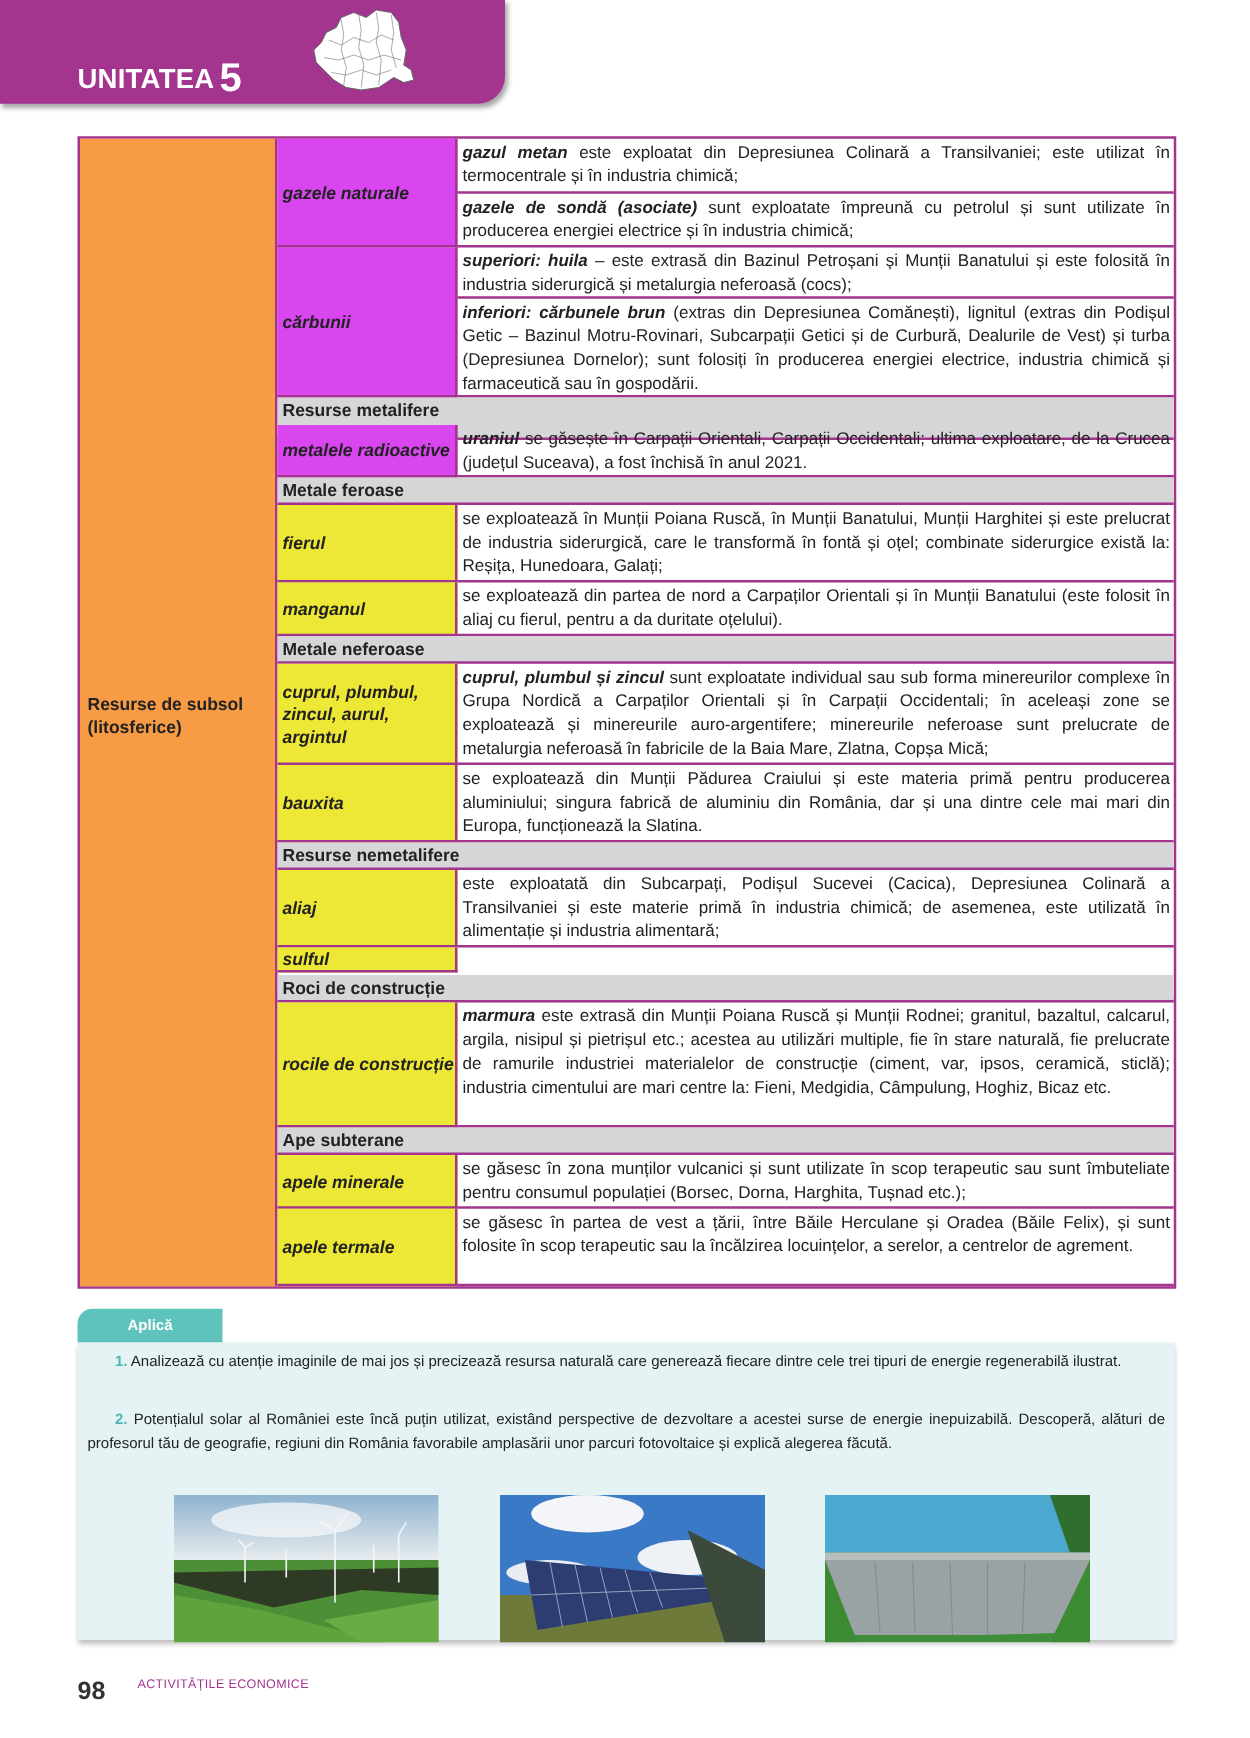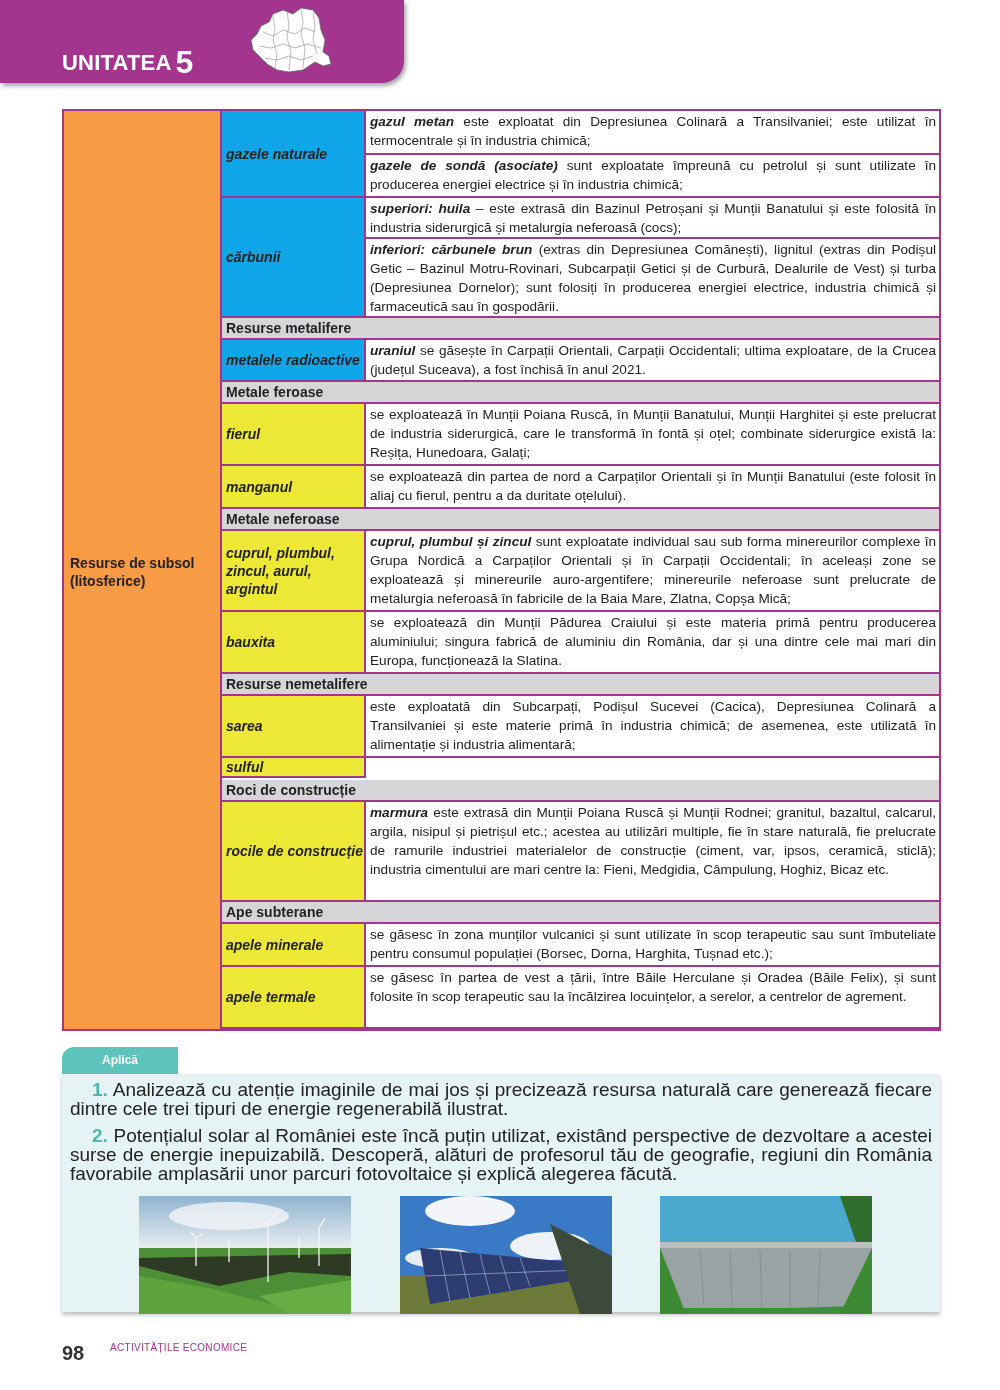--- a/index.html
+++ b/index.html
@@ -29,21 +29,21 @@
     position: absolute; left: 0; top: 0; width: 158px; height: 100%;
     background: #f79b45; border-right: 2px solid #a4358f;
   }
   .left-col .label {
     position: absolute; left: 6px; top: 443px; width: 150px;
     font-weight: bold; font-size: 14px; line-height: 18px; color: #222;
   }
   .rows { position: absolute; left: 158px; top: 0; right: 0; bottom: 0; }
   .row { position: absolute; left: 0; right: 0; display: flex; }
   .cat {
-    width: 144px; flex: none; background: #0ea5e9; border-right: 2px solid #a4358f;
+    width: 144px; flex: none; background: #d946ef; border-right: 2px solid #a4358f;
     border-bottom: 2px solid #a4358f;
     display: flex; align-items: center; padding-left: 4px;
     font-style: italic; font-weight: bold; font-size: 14px; line-height: 18px; color: #222;
   }
   .cat.yellow { background: #ede736; }
   .descs { flex: 1; display: flex; flex-direction: column; }
   .desc {
     flex: 1; padding: 1px 3px 0 4px; border-bottom: 2px solid #a4358f;
     font-size: 13.6px; line-height: 19px; text-align: justify; color: #222;
   }
@@ -57,21 +57,21 @@
   
   .aplica-tab {
     position: absolute; left: 62px; top: 1047px; width: 116px; height: 27px;
     background: #5fc3bd; border-top-left-radius: 12px;
     color: #fff; font-weight: bold; font-size: 12px; text-align: center; line-height: 27px;
   }
   .aplica-box {
     position: absolute; left: 62px; top: 1074px; width: 878px; height: 238px;
     background: #e6f3f4; box-shadow: 0 3px 4px rgba(0,0,0,0.25);
   }
-  .aplica-item { position: absolute; left: 8px; right: 8px; font-size: 19px; line-height: 19px; text-align: justify; text-indent: 22px; color: #222; }
+  .aplica-item { position: absolute; left: 8px; right: 8px; font-size: 12px; line-height: 19px; text-align: justify; text-indent: 22px; color: #222; }
   .aplica-item .n { color: #4fb7b0; font-weight: bold; }
   .photo { position: absolute; top: 1196px; width: 212px; height: 118px; overflow: hidden; }
 
   
   .footer-num { position: absolute; left: 62px; top: 1342px; font-weight: bold; font-size: 20px; color: #333; }
   .footer-title { position: absolute; left: 110px; top: 1342px; font-size: 10px; color: #a4358f; letter-spacing: 0.3px; }
 </style>
 </head>
 <body>
 
@@ -105,21 +105,21 @@
           <div class="desc"><b>gazele de sondă (asociate)</b><span> sunt exploatate împreună cu petrolul și sunt utilizate în producerea energiei electrice și în industria chimică;</span></div>
         </div>
       </div>
       <div class="row" style="top: 87px; height: 120px;">
         <div class="cat">cărbunii</div>
         <div class="descs">
           <div class="desc"><b>superiori: huila</b><span> – este extrasă din Bazinul Petroșani și Munții Banatului și este folosită în industria siderurgică și metalurgia neferoasă (cocs);</span></div>
           <div class="desc"><b>inferiori: cărbunele brun</b><span> (extras din Depresiunea Comănești), lignitul (extras din Podișul Getic – Bazinul Motru-Rovinari, Subcarpații Getici și de Curbură, Dealurile de Vest) și turba (Depresiunea Dornelor); sunt folosiți în producerea energiei electrice, industria chimică și farmaceutică sau în gospodării.</span></div>
         </div>
       </div>
-      <div class="section" style="top: 207px; height: 22px;">Resurse metalifere</div>
+      <div class="section" style="top: 207px; height: 34px;">Resurse metalifere</div>
       <div class="row" style="top: 229px; height: 42px;">
         <div class="cat">metalele radioactive</div>
         <div class="descs">
           <div class="desc"><b>uraniul</b><span> se găsește în Carpații Orientali, Carpații Occidentali; ultima exploatare, de la Crucea (județul Suceava), a fost închisă în anul 2021.</span></div>
         </div>
       </div>
       <div class="section" style="top: 271px; height: 22px;">Metale feroase</div>
       <div class="row" style="top: 293px; height: 62px;">
         <div class="cat yellow">fierul</div>
         <div class="descs">
@@ -140,21 +140,21 @@
         </div>
       </div>
       <div class="row" style="top: 501px; height: 62px;">
         <div class="cat yellow">bauxita</div>
         <div class="descs">
           <div class="desc"><b></b><span>se exploatează din Munții Pădurea Craiului și este materia primă pentru producerea aluminiului; singura fabrică de aluminiu din România, dar și una dintre cele mai mari din Europa, funcționează la Slatina.</span></div>
         </div>
       </div>
       <div class="section" style="top: 563px; height: 22px;">Resurse nemetalifere</div>
       <div class="row" style="top: 585px; height: 62px;">
-        <div class="cat yellow">sarea</div>
+        <div class="cat yellow">aliaj</div>
         <div class="descs">
           <div class="desc"><b></b><span>este exploatată din Subcarpați, Podișul Sucevei (Cacica), Depresiunea Colinară a Transilvaniei și este materie primă în industria chimică; de asemenea, este utilizată în alimentație și industria alimentară;</span></div>
         </div>
       </div>
       <div class="row" style="top: 647px; height: 22px; flex-direction: column;">
         <div class="cat yellow">sulful</div>
         <div class="descs">
           <div class="desc"><b></b><span>exploatat din Munții Călimani; este folosit în industria chimică.</span></div>
         </div>
       </div>

